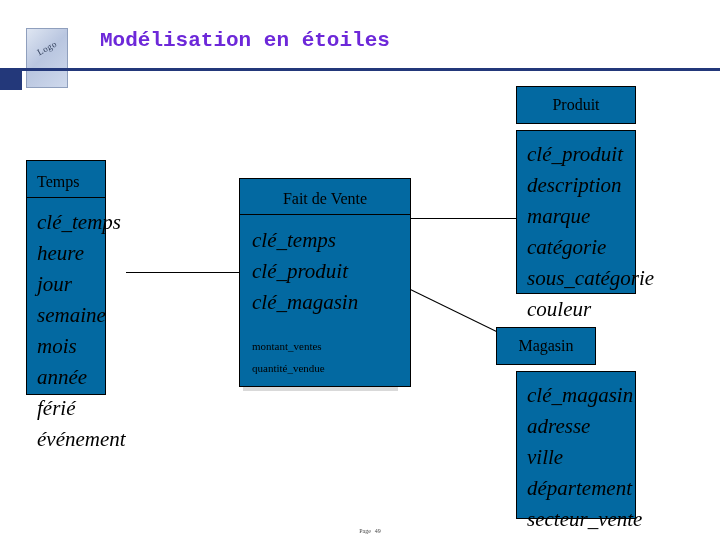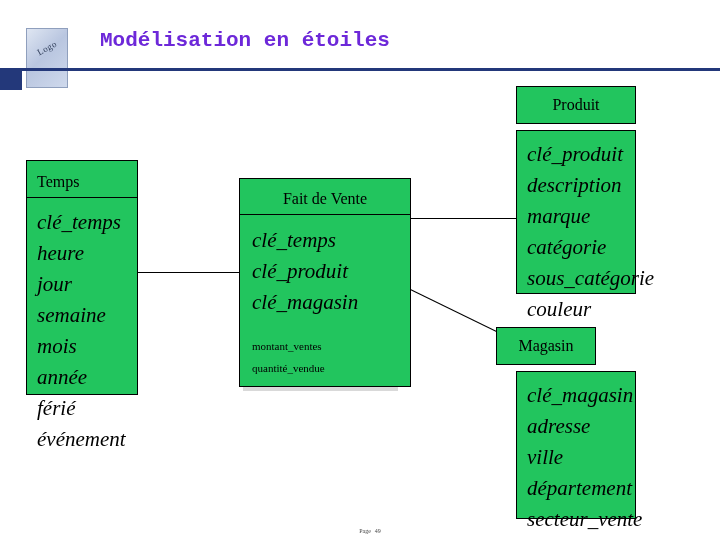--- a/index.html
+++ b/index.html
@@ -63,21 +63,21 @@
     left: 0px;
     top: 68px;
     width: 22px;
     height: 22px;
     background: #23387a;
   }
 
   
   .box {
     position: absolute;
-    background: #22c55e;
+    background: #0369a1;
     border: 1px solid #000000;
     box-sizing: border-box;
   }
   .box .hdr {
     font-family: "Liberation Serif", serif;
     font-size: 16px;
     color: #000000;
     padding: 8px 10px 6px 10px;
   }
   .box .hdr.centered {
@@ -113,21 +113,21 @@
     width: 120px;
     height: 164px;
   }
   #box-produit-fields .fields {
     padding-top: 8px;
   }
 
   #box-temps {
     left: 26px;
     top: 160px;
-    width: 112px;
+    width: 80px;
     height: 235px;
   }
   #box-temps .hdr {
     padding: 12px 0 6px 10px;
   }
 
   #box-fait-shadow {
     left: 243px;
     top: 182px;
     width: 155px;

